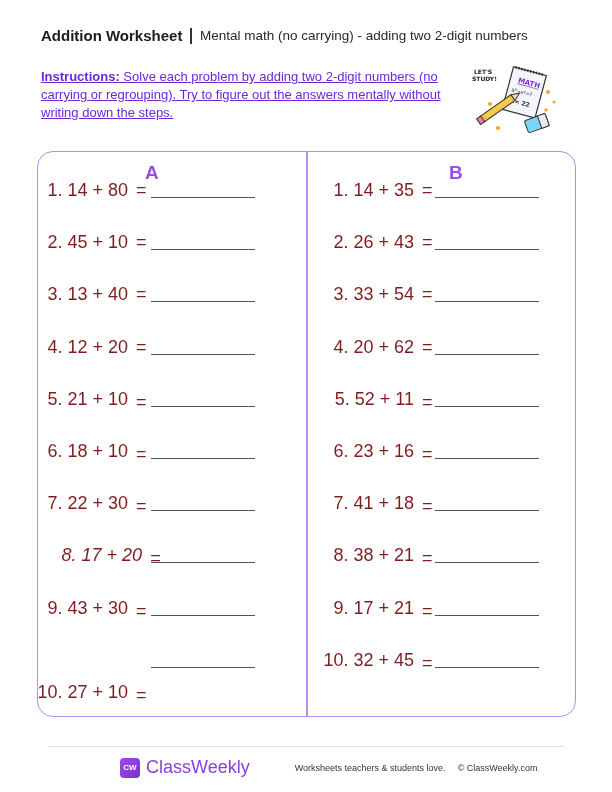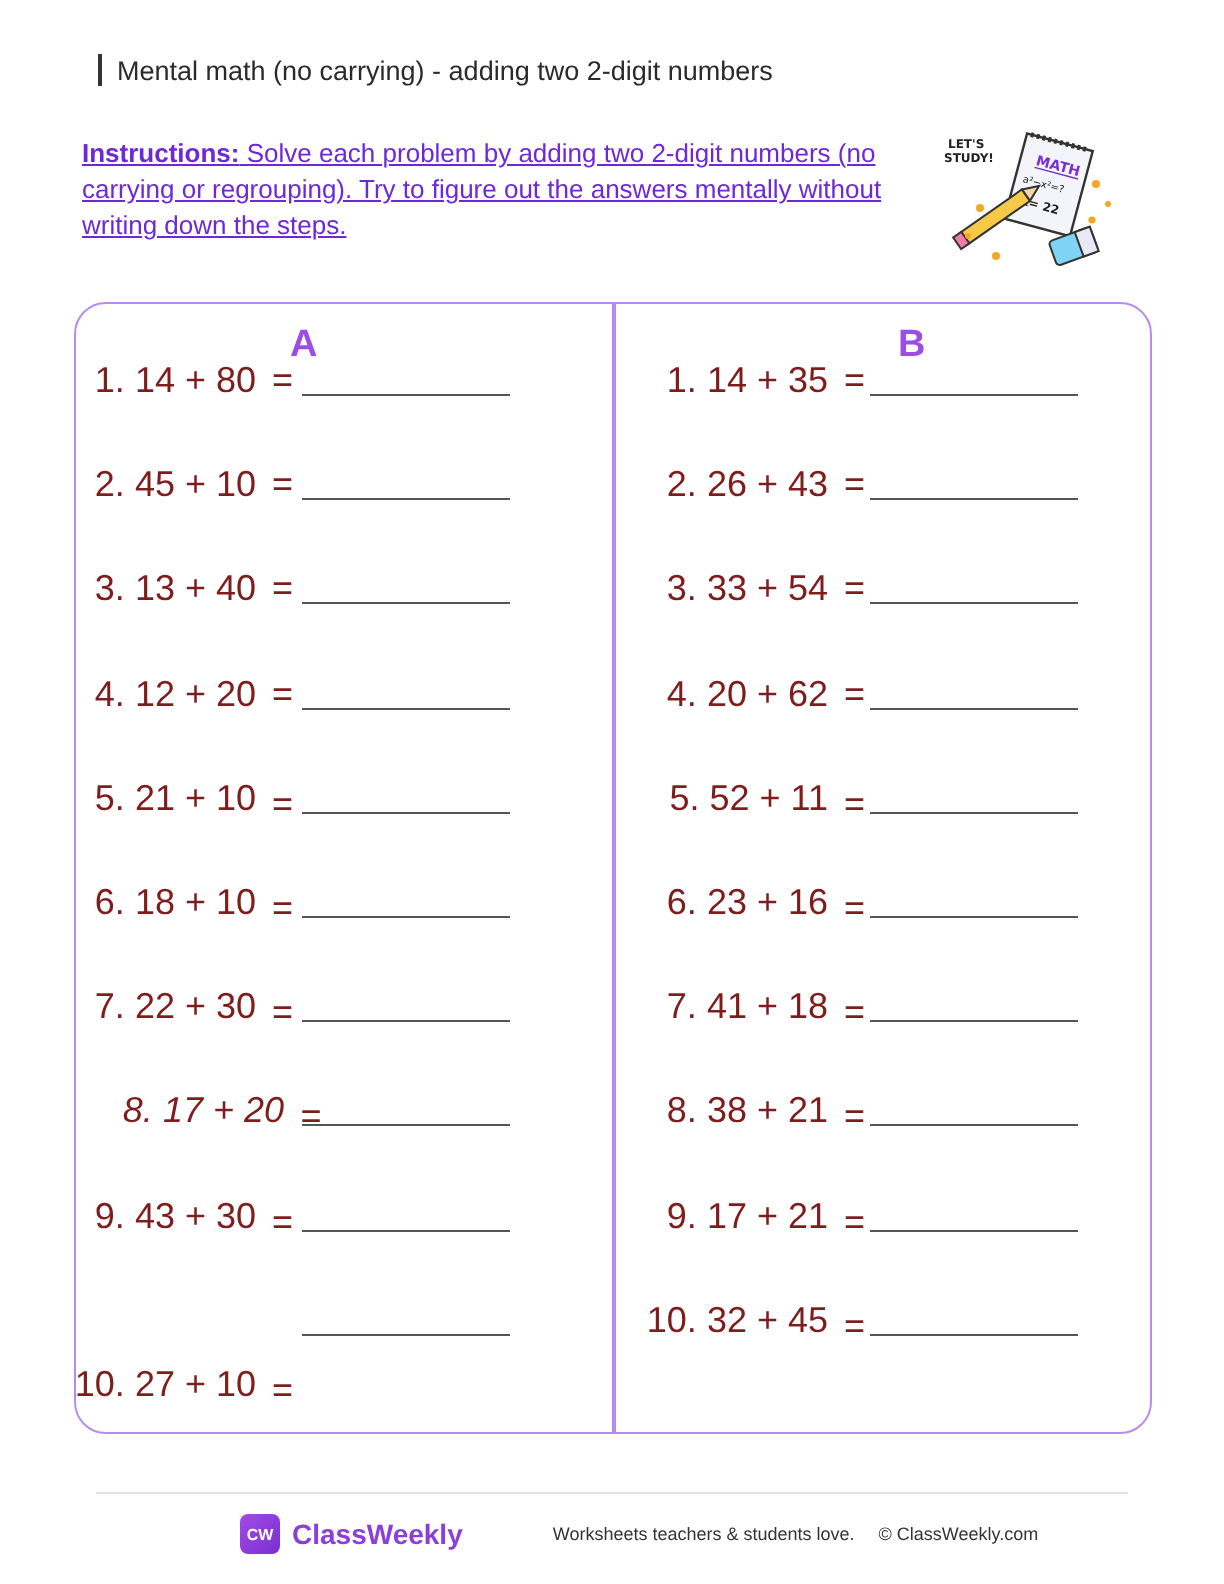--- a/index.html
+++ b/index.html
@@ -14,28 +14,29 @@
   .panel { position: absolute; left: 37px; top: 151px; width: 539px; height: 566px; border: 1.5px solid #b78cf0; border-radius: 16px; box-sizing: border-box; }
   .divider { position: absolute; left: 306px; top: 151px; width: 1.5px; height: 566px; background: #b78cf0; }
   .col-head { position: absolute; top: 162px; font-size: 19px; font-weight: bold; color: #9b4de8; }
   .problem { position: absolute; font-size: 18px; color: #7f1d1d; white-space: nowrap; }
   .problem .expr { display: inline-block; text-align: right; }
   .problem .eq { display: inline-block; margin-left: 8px; }
   .line { position: absolute; height: 1px; background: #555; width: 104px; }
   .footer-rule { position: absolute; left: 48px; top: 746px; width: 516px; height: 1px; background: #e0e0e0; }
   .footer { position: absolute; top: 757px; left: 120px; display: flex; align-items: center; white-space: nowrap; }
   .logo-box { width: 20px; height: 20px; border-radius: 4px; background: linear-gradient(135deg, #a14be6, #7a2fd0); color: #fff; font-size: 8px; font-weight: bold; display: flex; align-items: center; justify-content: center; }
-  .brand { font-size: 14px; font-weight: bold; color: #8a3fdd; margin-left: 6px; }
+  .brand { font-size: 18px; font-weight: normal; color: #8a3fdd; margin-left: 6px; }
   .tagline { font-size: 9px; color: #333; margin-left: 45px; }
   .copyright { font-size: 9px; color: #333; margin-left: 12px; }
 </style>
 </head>
 <body>
 
 <div class="header">
+  <span class="title">Addition Worksheet</span>
   <span class="sep"></span>
   <span class="subtitle">Mental math (no carrying) - adding two 2-digit numbers</span>
 </div>
 
 <div class="instructions"><b>Instructions:</b><span> Solve each problem by adding two 2-digit numbers (no carrying or regrouping). Try to figure out the answers mentally without writing down the steps.</span></div>
 
 <svg class="illustration" viewBox="0 0 90 75">
   <text x="4" y="12" font-size="6" font-weight="bold" font-family="DejaVu Sans, sans-serif" fill="#222">LET'S</text>
   <text x="2" y="19" font-size="6" font-weight="bold" font-family="DejaVu Sans, sans-serif" fill="#222">STUDY!</text>
   <g transform="rotate(15 52 35)">

